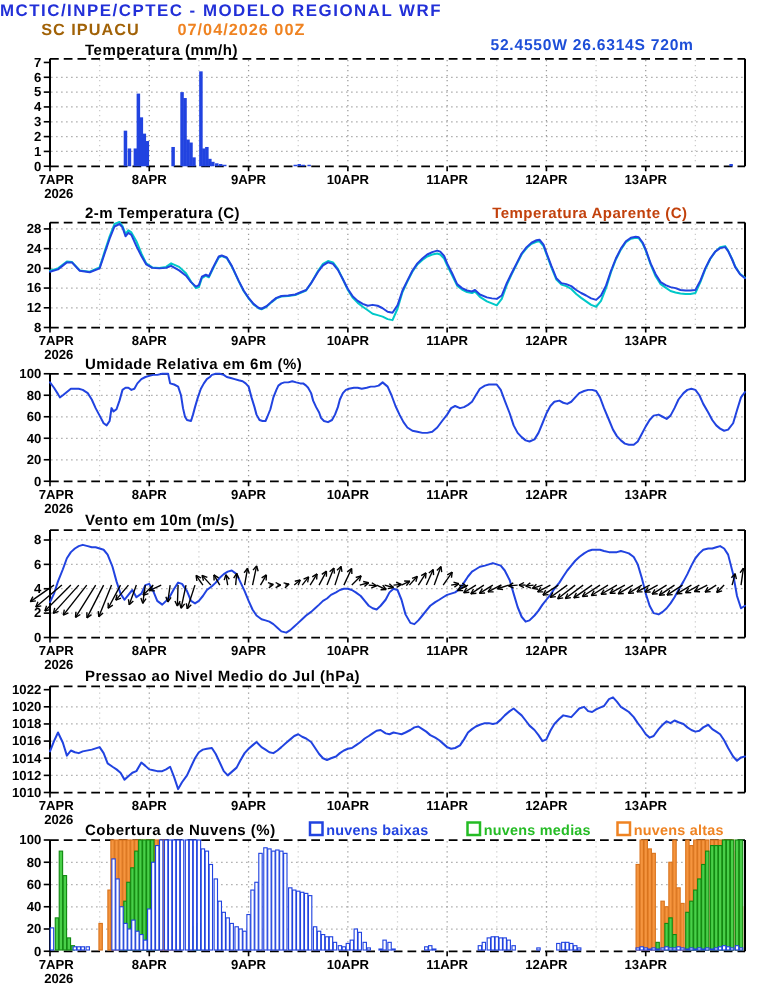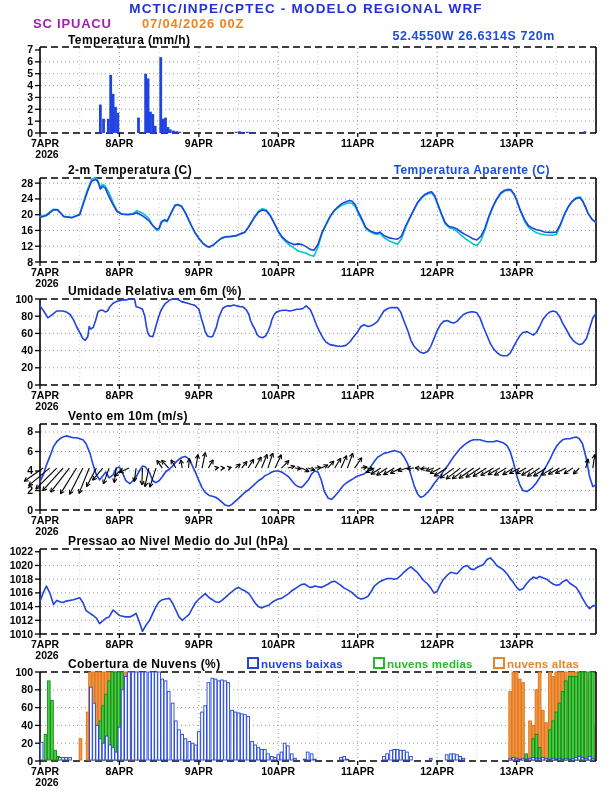--- a/index.html
+++ b/index.html
@@ -1,19 +1,19 @@
 <!DOCTYPE html>
 <html><head>
 <meta charset="utf-8">
 <style>
   html,body{margin:0;padding:0;background:#fff;}
   .page{position:relative;width:612px;height:792px;background:#fff;overflow:hidden;
         font-family:"Liberation Sans",sans-serif;font-weight:bold;}
   .ovl{position:absolute;white-space:nowrap;}
-  .hdr-title{top:1px;left:0;width:612px;text-align:center;font-size:13.5px;letter-spacing:1.2px;}
+  .hdr-title{top:1px;left:0;width:612px;font-size:13.5px;letter-spacing:1.2px;}
   .hdr-station{top:16px;left:33px;font-size:13px;letter-spacing:.8px;}
   .hdr-run{top:16px;left:142px;font-size:13px;letter-spacing:.8px;}
   .hdr-coords{top:29px;right:57px;font-size:12.5px;letter-spacing:.6px;}
   .ptitle{font-size:12px;letter-spacing:.4px;color:#000;}
   .legend-right{font-size:12px;letter-spacing:.4px;}
   .legitem{font-size:11.5px;letter-spacing:.2px;}
   .swatch{display:inline-block;width:8px;height:8px;border:2px solid;background:#fff;
           vertical-align:-1px;margin-right:2px;}
   svg{position:absolute;top:0;left:0;}
 </style>
@@ -792,27 +792,27 @@
       <rect x="571.6157142857144" y="758.33" width="2.7" height="1.669999999999959" fill="#ffffff" stroke="#2143e0" stroke-width="0.9"></rect>
       <rect x="574.7928571428571" y="757.44" width="2.7" height="2.5599999999999454" fill="#ffffff" stroke="#2143e0" stroke-width="0.9"></rect>
       <rect x="577.9699999999999" y="756.55" width="2.7" height="3.4500000000000455" fill="#ffffff" stroke="#2143e0" stroke-width="0.9"></rect>
       <rect x="581.1471428571429" y="757.44" width="2.7" height="2.5599999999999454" fill="#ffffff" stroke="#2143e0" stroke-width="0.9"></rect>
       <rect x="584.3242857142856" y="758.33" width="2.7" height="1.669999999999959" fill="#ffffff" stroke="#2143e0" stroke-width="0.9"></rect>
       <rect x="588.2957142857142" y="756.55" width="2.7" height="3.4500000000000455" fill="#ffffff" stroke="#2143e0" stroke-width="0.9"></rect>
       <rect x="591.4728571428573" y="758.33" width="2.7" height="1.669999999999959" fill="#ffffff" stroke="#2143e0" stroke-width="0.9"></rect>
     </svg>
 
   <div class="ovl hdr-title" style="color: rgb(34, 48, 216);">MCTIC/INPE/CPTEC - MODELO REGIONAL WRF</div>
-  <div class="ovl hdr-station" style="color: #a21caf;">SC IPUACU</div>
+  <div class="ovl hdr-station" style="color: #a16207;">SC IPUACU</div>
   <div class="ovl hdr-run" style="color: rgb(239, 131, 34); text-align: center;">07/04/2026 00Z</div>
   <div class="ovl hdr-coords" style="color: #1d4ed8;">52.4550W 26.6314S 720m</div>
 
   <div class="ovl ptitle" style="left:68px;top:33px">Temperatura (mm/h)</div>
   <div class="ovl ptitle" style="left:68px;top:163px">2-m Temperatura (C)</div>
-  <div class="ovl legend-right" style="right: 62px; top: 163px; color: #1d4ed8;">Temperatura Aparente (C)</div>
+  <div class="ovl legend-right" style="right: 62px; top: 163px; color: #c2410c;">Temperatura Aparente (C)</div>
   <div class="ovl ptitle" style="left:68px;top:284px">Umidade Relativa em 6m (%)</div>
   <div class="ovl ptitle" style="left:68px;top:409px">Vento em 10m (m/s)</div>
   <div class="ovl ptitle" style="left:68px;top:534px">Pressao ao Nivel Medio do Jul (hPa)</div>
 
   <div class="ovl ptitle" style="left:68px;top:657px">Cobertura de Nuvens (%)</div>
   <div class="ovl legitem" style="left:247px;top:657px">
     <span class="swatch" style="border-color: rgb(33, 67, 224);"></span><span style="color: rgb(33, 67, 224);">nuvens baixas</span>
   </div>
   <div class="ovl legitem" style="left:373px;top:657px">
     <span class="swatch" style="border-color: rgb(36, 188, 36);"></span><span style="color: rgb(36, 188, 36);">nuvens medias</span>

